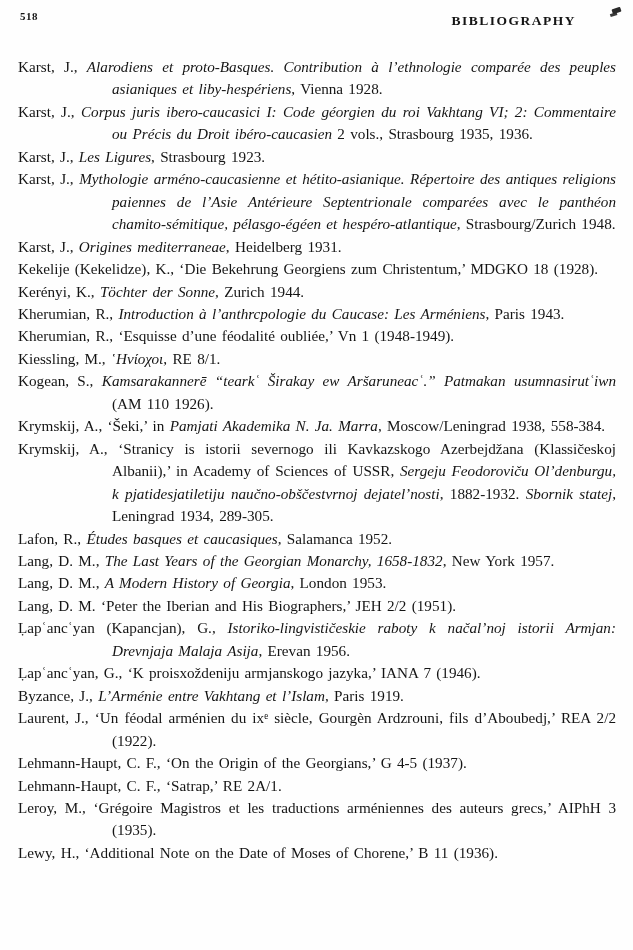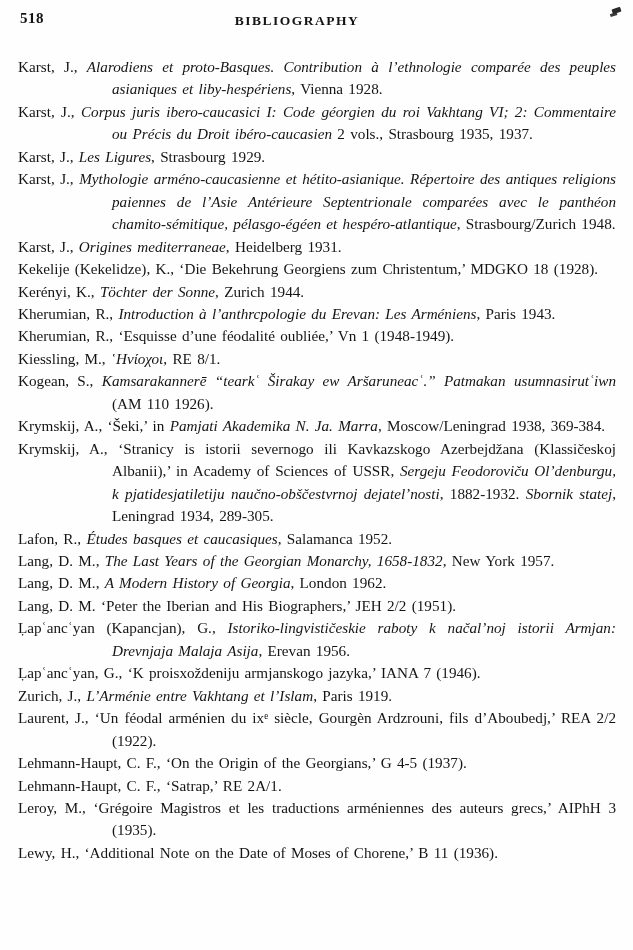--- a/index.html
+++ b/index.html
@@ -25,30 +25,30 @@
     padding: 10px 17px 0 18px;
   }
   .page-header {
     position: relative;
     height: 24px;
   }
   .page-number {
     position: absolute;
     left: 2px;
     top: 0;
-    font-size: 15px;
+    font-size: 11px;
     font-weight: bold;
     letter-spacing: 0.5px;
   }
   .running-title {
     position: absolute;
     left: 0;
     right: 40px;
     top: 3px;
-    text-align: center;
+    text-align: right;
     font-size: 13.5px;
     font-weight: bold;
     letter-spacing: 1.5px;
   }
   .ink-speck {
     position: absolute;
     right: 12px;
     top: 8px;
     width: 9px;
     height: 5px;
@@ -78,38 +78,38 @@
 <body>
 
 <div class="page">
   <div class="ink-speck"></div>
   <div class="page-header">
     <span class="page-number">518</span>
     <span class="running-title">BIBLIOGRAPHY</span>
   </div>
   <div class="entries">
       <p class="entry"><span>Karst, J., </span><em>Alarodiens et proto-Basques. Contribution à l’ethnologie comparée des peuples asianiques et liby-hespériens</em><span>, Vienna 1928.</span></p>
-      <p class="entry"><span>Karst, J., </span><em>Corpus juris ibero-caucasici I: Code géorgien du roi Vakhtang VI; 2: Commentaire ou Précis du Droit ibéro-caucasien</em><span> 2 vols., Strasbourg 1935, 1937.</span></p>
-      <p class="entry"><span>Karst, J., </span><em>Les Ligures</em><span>, Strasbourg 1929.</span></p>
+      <p class="entry"><span>Karst, J., </span><em>Corpus juris ibero-caucasici I: Code géorgien du roi Vakhtang VI; 2: Commentaire ou Précis du Droit ibéro-caucasien</em><span> 2 vols., Strasbourg 1935, 1936.</span></p>
+      <p class="entry"><span>Karst, J., </span><em>Les Ligures</em><span>, Strasbourg 1923.</span></p>
       <p class="entry"><span>Karst, J., </span><em>Mythologie arméno-caucasienne et hétito-asianique. Répertoire des antiques religions paiennes de l’Asie Antérieure Septentrionale comparées avec le panthéon chamito-sémitique, pélasgo-égéen et hespéro-atlantique</em><span>, Strasbourg/Zurich 1948.</span></p>
       <p class="entry"><span>Karst, J., </span><em>Origines mediterraneae</em><span>, Heidelberg 1931.</span></p>
       <p class="entry"><span>Kekelije (Kekelidze), K., ‘Die Bekehrung Georgiens zum Christentum,’ MDGKO 18 (1928).</span></p>
       <p class="entry"><span>Kerényi, K., </span><em>Töchter der Sonne</em><span>, Zurich 1944.</span></p>
-      <p class="entry"><span>Kherumian, R., </span><em>Introduction à l’anthrcpologie du Erevan: Les Arméniens</em><span>, Paris 1943.</span></p>
+      <p class="entry"><span>Kherumian, R., </span><em>Introduction à l’anthrcpologie du Caucase: Les Arméniens</em><span>, Paris 1943.</span></p>
       <p class="entry"><span>Kherumian, R., ‘Esquisse d’une féodalité oubliée,’ Vn 1 (1948-1949).</span></p>
       <p class="entry"><span>Kiessling, M., </span><em>῾Ηνίοχοι</em><span>, RE 8/1.</span></p>
       <p class="entry"><span>Kogean, S., </span><em>Kamsarakannerē “tearkʿ Širakay ew Aršaruneacʿ.” Patmakan usumnasirutʿiwn</em><span> (AM 110 1926).</span></p>
-      <p class="entry"><span>Krymskij, A., ‘Šeki,’ in </span><em>Pamjati Akademika N. Ja. Marra</em><span>, Moscow/Leningrad 1938, 369-384.</span></p>
+      <p class="entry"><span>Krymskij, A., ‘Šeki,’ in </span><em>Pamjati Akademika N. Ja. Marra</em><span>, Moscow/Leningrad 1938, 558-384.</span></p>
       <p class="entry"><span>Krymskij, A., ‘Stranicy is istorii severnogo ili Kavkazskogo Azerbejdžana (Klassičeskoj Albanii),’ in Academy of Sciences of USSR, </span><em>Sergeju Feodoroviču Ol’denburgu, k pjatidesjatiletiju naučno-obščestvrnoj dejatel’nosti</em><span>, 1882-1932. </span><em>Sbornik statej</em><span>, Leningrad 1934, 289-305.</span></p>
       <p class="entry"><span>Lafon, R., </span><em>Études basques et caucasiques</em><span>, Salamanca 1952.</span></p>
       <p class="entry"><span>Lang, D. M., </span><em>The Last Years of the Georgian Monarchy, 1658-1832</em><span>, New York 1957.</span></p>
-      <p class="entry"><span>Lang, D. M., </span><em>A Modern History of Georgia</em><span>, London 1962.</span></p>
+      <p class="entry"><span>Lang, D. M., </span><em>A Modern History of Georgia</em><span>, London 1953.</span></p>
       <p class="entry"><span>Lang, D. M. ‘Peter the Iberian and His Biographers,’ JEH 2/2 (1951).</span></p>
       <p class="entry"><span>Ḷapʿancʿyan (Kapancjan), G., </span><em>Istoriko-lingvističeskie raboty k načal’noj istorii Armjan: Drevnjaja Malaja Asija</em><span>, Erevan 1956.</span></p>
       <p class="entry"><span>Ḷapʿancʿyan, G., ‘K proisxoždeniju armjanskogo jazyka,’ IANA 7 (1946).</span></p>
-      <p class="entry"><span>Zurich, J., </span><em>L’Arménie entre Vakhtang et l’Islam</em><span>, Paris 1919.</span></p>
+      <p class="entry"><span>Byzance, J., </span><em>L’Arménie entre Vakhtang et l’Islam</em><span>, Paris 1919.</span></p>
       <p class="entry"><span>Laurent, J., ‘Un féodal arménien du ixᵉ siècle, Gourgèn Ardzrouni, fils d’Aboubedj,’ REA 2/2 (1922).</span></p>
       <p class="entry"><span>Lehmann-Haupt, C. F., ‘On the Origin of the Georgians,’ G 4-5 (1937).</span></p>
       <p class="entry"><span>Lehmann-Haupt, C. F., ‘Satrap,’ RE 2A/1.</span></p>
       <p class="entry"><span>Leroy, M., ‘Grégoire Magistros et les traductions arméniennes des auteurs grecs,’ AIPhH 3 (1935).</span></p>
       <p class="entry"><span>Lewy, H., ‘Additional Note on the Date of Moses of Chorene,’ B 11 (1936).</span></p>
     </div>
 </div>
 
 </body></html>

